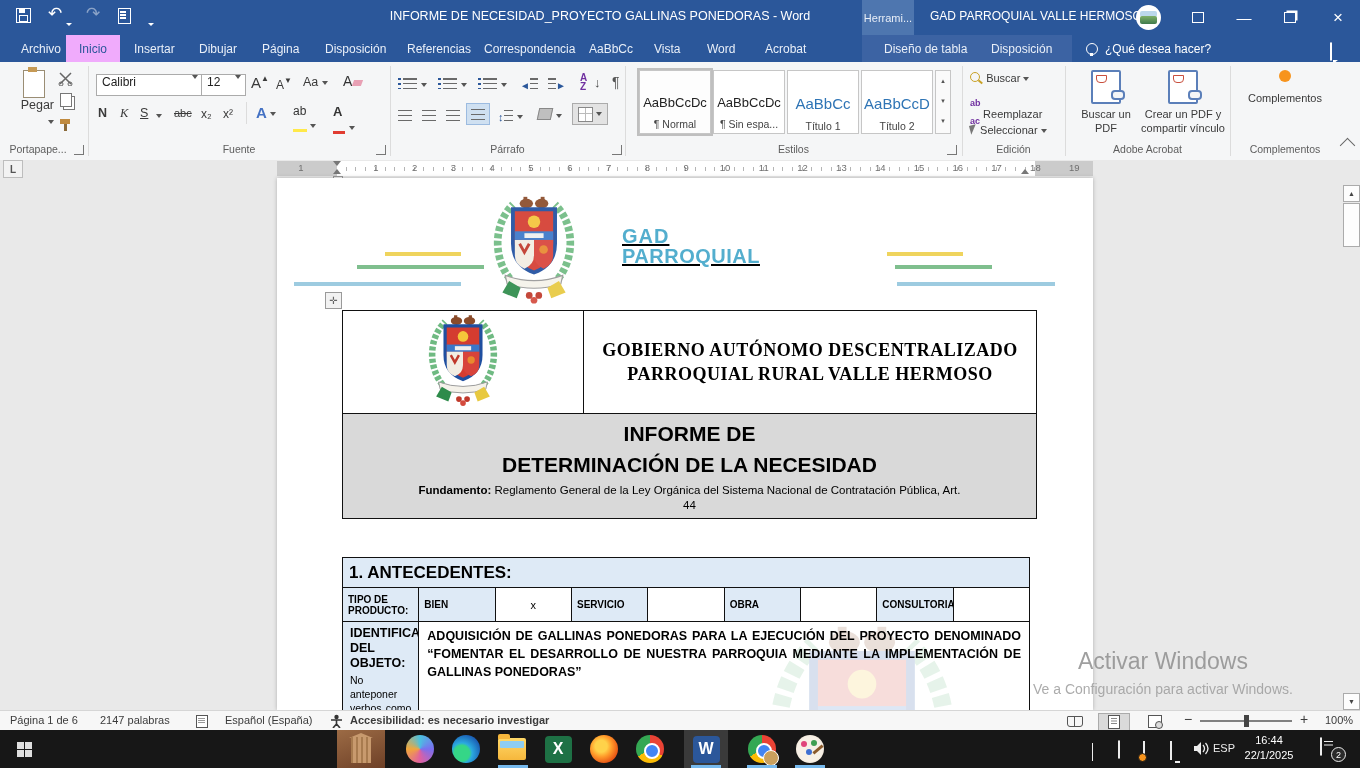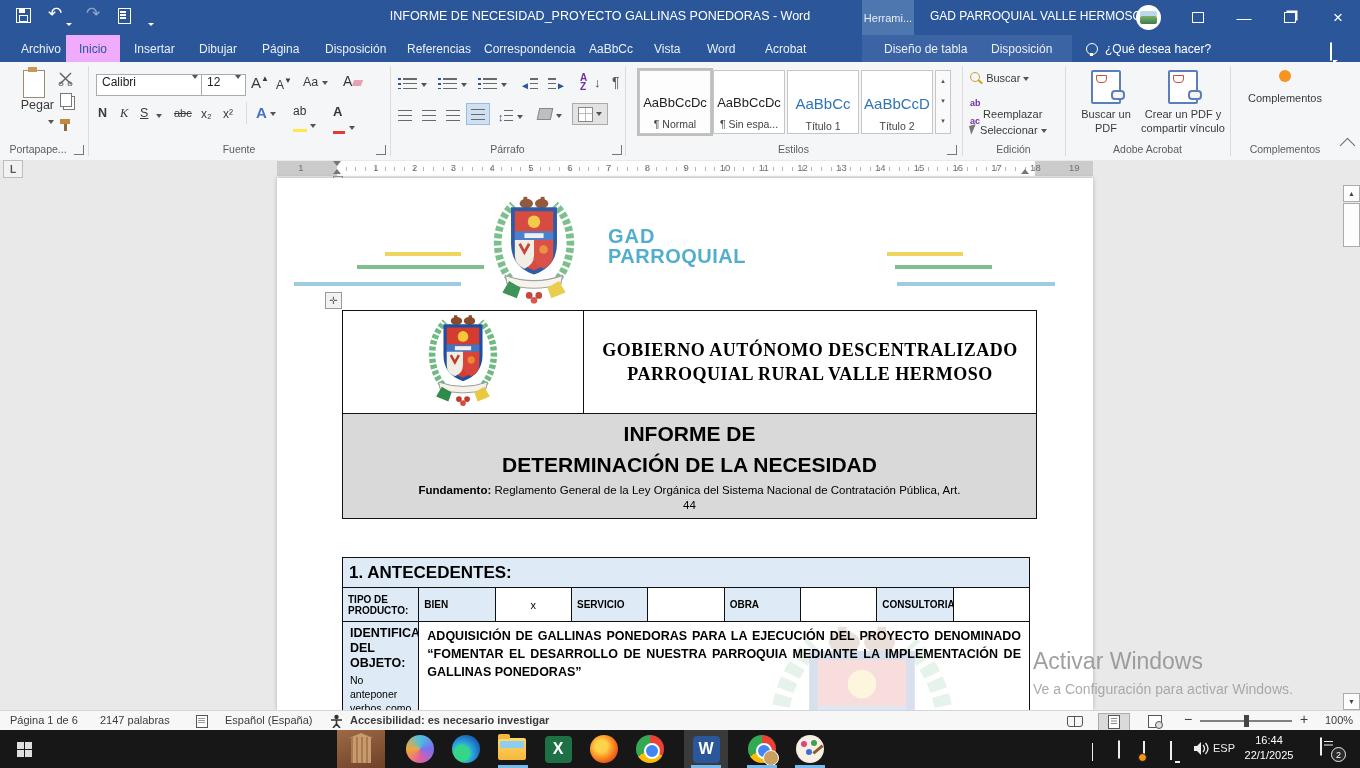--- a/index.html
+++ b/index.html
@@ -78,21 +78,21 @@
     background-image:repeating-linear-gradient(90deg,transparent 0 8.7px,#B5B5B5 8.7px 9.7px);
     background-size:700px 4px;background-position:60px 6px;background-repeat:no-repeat;}
   .ruler-gray{position:absolute;top:0;height:15px;background:#CBCBCB;}
   .rnum{position:absolute;top:1px;font-size:9.5px;color:#6F6F6F;transform:translateX(-50%);}
   .ind-mark{position:absolute;width:0;height:0;border-left:4px solid transparent;border-right:4px solid transparent;}
 
   
   #canvas{position:absolute;left:0;top:178px;width:1360px;height:532px;background:#E9E9E9;}
   #page{position:absolute;left:277px;top:0;width:816px;height:532px;background:#fff;box-shadow:0 0 4px rgba(0,0,0,.25);overflow:hidden;}
   .hline{position:absolute;height:4px;}
-  #wordmark{position:absolute;left:331px;top:48px;line-height:1;}
+  #wordmark{position:absolute;left:345px;top:48px;line-height:1;text-decoration:underline;}
   .wm1{font-size:20px;font-weight:bold;color:#53AECE;letter-spacing:1px;}
   .wm2{font-size:20px;font-weight:bold;color:#53AECE;letter-spacing:.5px;}
   .wm3{font-size:31px;font-weight:bold;margin-top:2px;white-space:nowrap;}
   .wm3 .v{color:#EFD45D;}
   .wm3 .h{color:#6FAC84;}
   #movehandle{position:absolute;left:48px;top:114px;width:15px;height:15px;border:1px solid #9a9a9a;background:#F2F2F2;
     display:flex;align-items:center;justify-content:center;font-size:10px;color:#666;}
   table.doc{border-collapse:collapse;position:absolute;left:65px;width:688px;table-layout:fixed;}
   table.doc td{border:1px solid #111;vertical-align:middle;overflow:hidden;}
   #t1{top:132px;}
@@ -102,21 +102,21 @@
   .fund{font-size:11.5px;color:#000;margin-top:3px;line-height:1.3;}
   #t2{top:379px;}
   td.blue{background:#DEEAF6;}
   .sec-title{font-size:17px;font-weight:bold;padding:3px 6px;}
   .tipo{font-size:10px;font-weight:bold;padding:2px 5px;}
   .tipo-x{font-size:11px;text-align:center;}
   .ident-label{font-size:12.5px;font-weight:bold;line-height:1.2;}
   .ident-note{font-size:10.5px;line-height:1.32;text-align:justify;margin-top:3px;}
   .ident-val{font-size:12.5px;font-weight:bold;text-align:justify;line-height:1.45;padding:4px 7px;}
   #watermark{position:absolute;left:470px;top:440px;width:230px;opacity:.17;}
-  #activation{position:absolute;left:1033px;top:470px;color:#9B9B9B;opacity:.85;}
+  #activation{position:absolute;left:1033px;top:470px;color:#9B9B9B;opacity:.85;text-align:center;}
   #activation .a1{font-size:23px;font-weight:300;color:#8F8F8F;}
   #activation .a2{font-size:14px;margin-top:6px;color:#9D9D9D;}
   
   .vs-btn{position:absolute;left:1343px;width:15px;height:15px;background:#FDFDFD;border:1px solid #ABABAB;
     display:flex;align-items:center;justify-content:center;font-size:7px;color:#444;}
   #vs-thumb{position:absolute;left:1343px;top:25px;width:15px;height:42px;background:#FDFDFD;border:1px solid #ABABAB;}
 
   
   #statusbar{position:absolute;left:0;top:710px;width:1360px;height:20px;background:#F7F7F7;border-top:1px solid #D6D6D6;
     font-size:11px;color:#3B3B3B;}

